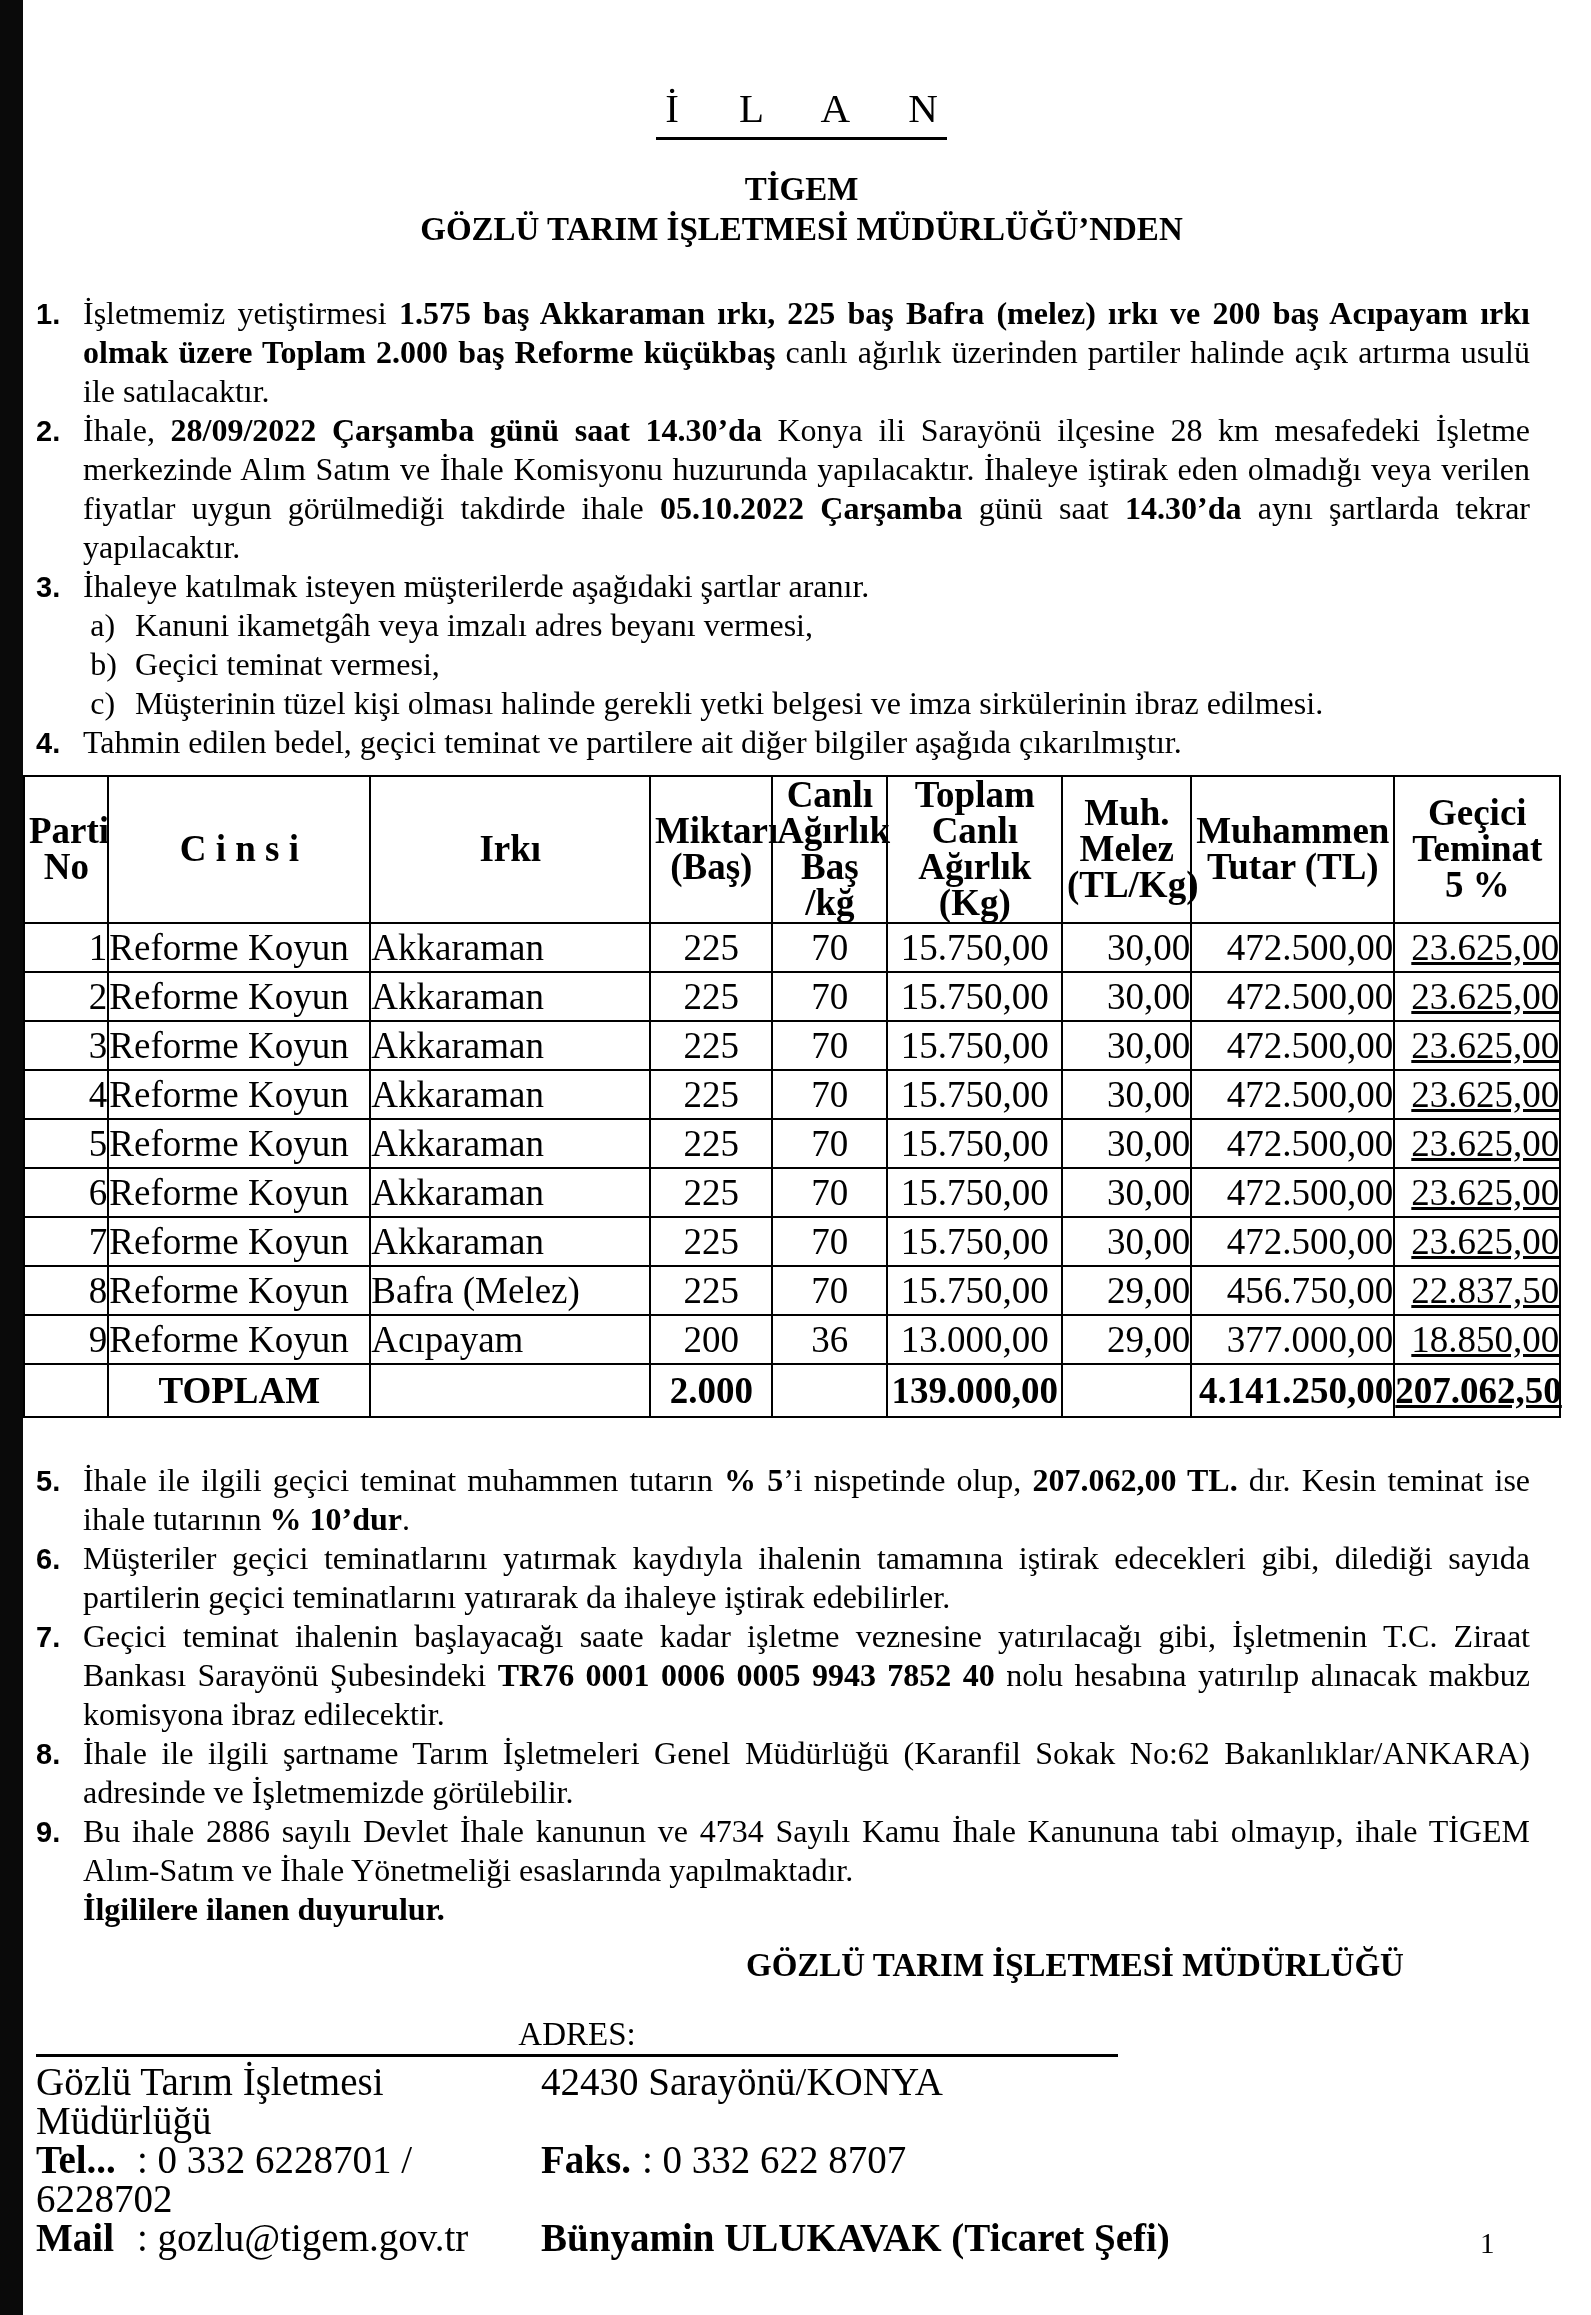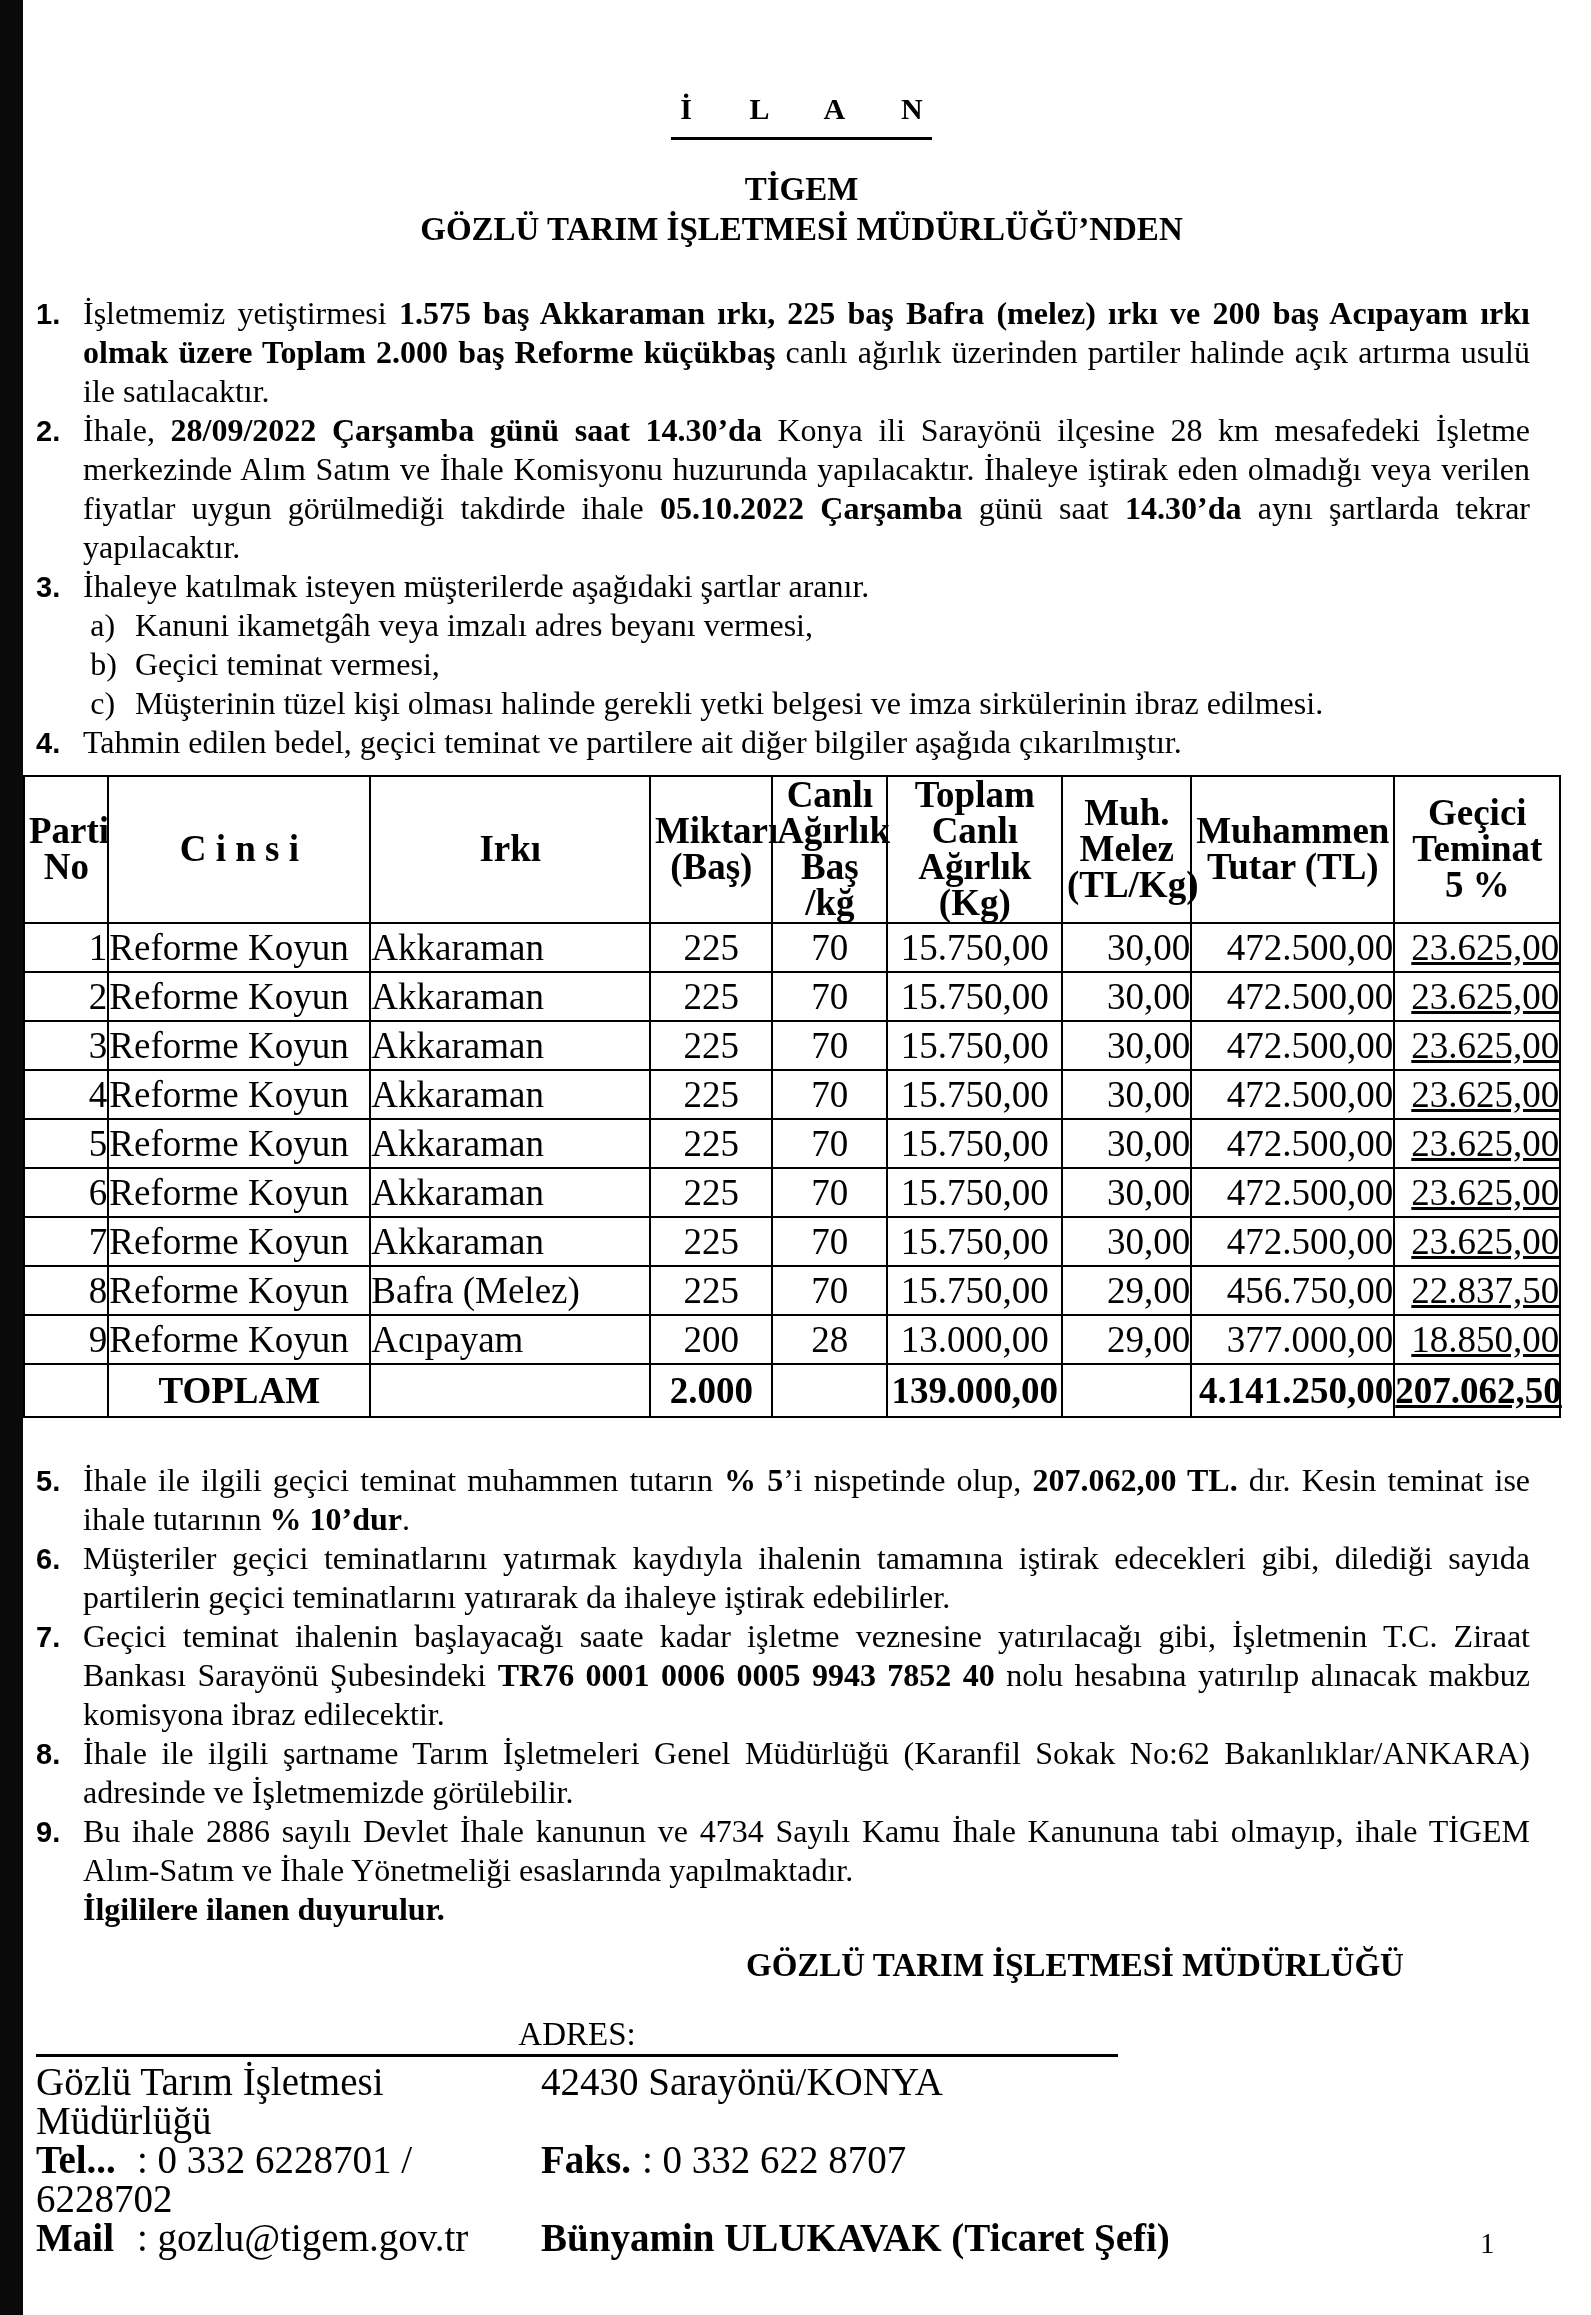--- a/index.html
+++ b/index.html
@@ -8,21 +8,21 @@
     background:#ffffff;color:#000;
     font-family:"Liberation Serif", serif;
     position:relative;overflow:hidden;
   }
   .scan-strip{position:absolute;left:0;top:0;width:22.6px;height:2316px;background:#0a0a0a;}
   .content{position:absolute;left:36px;top:87px;width:1531px;}
 
   
   .doc-title-wrap{text-align:center;}
   .doc-title{
-    display:inline-block;font-size:30px;font-weight:bold;line-height:43px;
+    display:inline-block;font-size:41px;font-weight:normal;line-height:43px;
     word-spacing:50px;border-bottom:3.6px solid #000;padding:0 9px 7.2px 9px;
   }
   .org-title{ text-align:center;font-size:33px;font-weight:bold;line-height:40px;margin-top:29px;}
   .org-subtitle{text-align:center;font-size:33px;font-weight:bold;line-height:40px;}
 
   
   .items{margin-top:45px;width:1494px;}
   .item{position:relative;padding-left:47px;width:1447px;text-align:justify;
         font-size:32px;line-height:39px;}
   .item .num{
@@ -220,21 +220,21 @@
           <td class="c6">15.750,00</td>
           <td class="c7">29,00</td>
           <td class="c8">456.750,00</td>
           <td class="c9">22.837,50</td>
         </tr>
         <tr>
           <td class="c1">9</td>
           <td class="c2">Reforme Koyun</td>
           <td class="c3">Acıpayam</td>
           <td class="c4">200</td>
-          <td class="c5">28</td>
+          <td class="c5">36</td>
           <td class="c6">13.000,00</td>
           <td class="c7">29,00</td>
           <td class="c8">377.000,00</td>
           <td class="c9">18.850,00</td>
         </tr>
         <tr class="total">
           <td class="c1"></td>
           <td class="c2">TOPLAM</td>
           <td class="c3"></td>
           <td class="c4">2.000</td>

